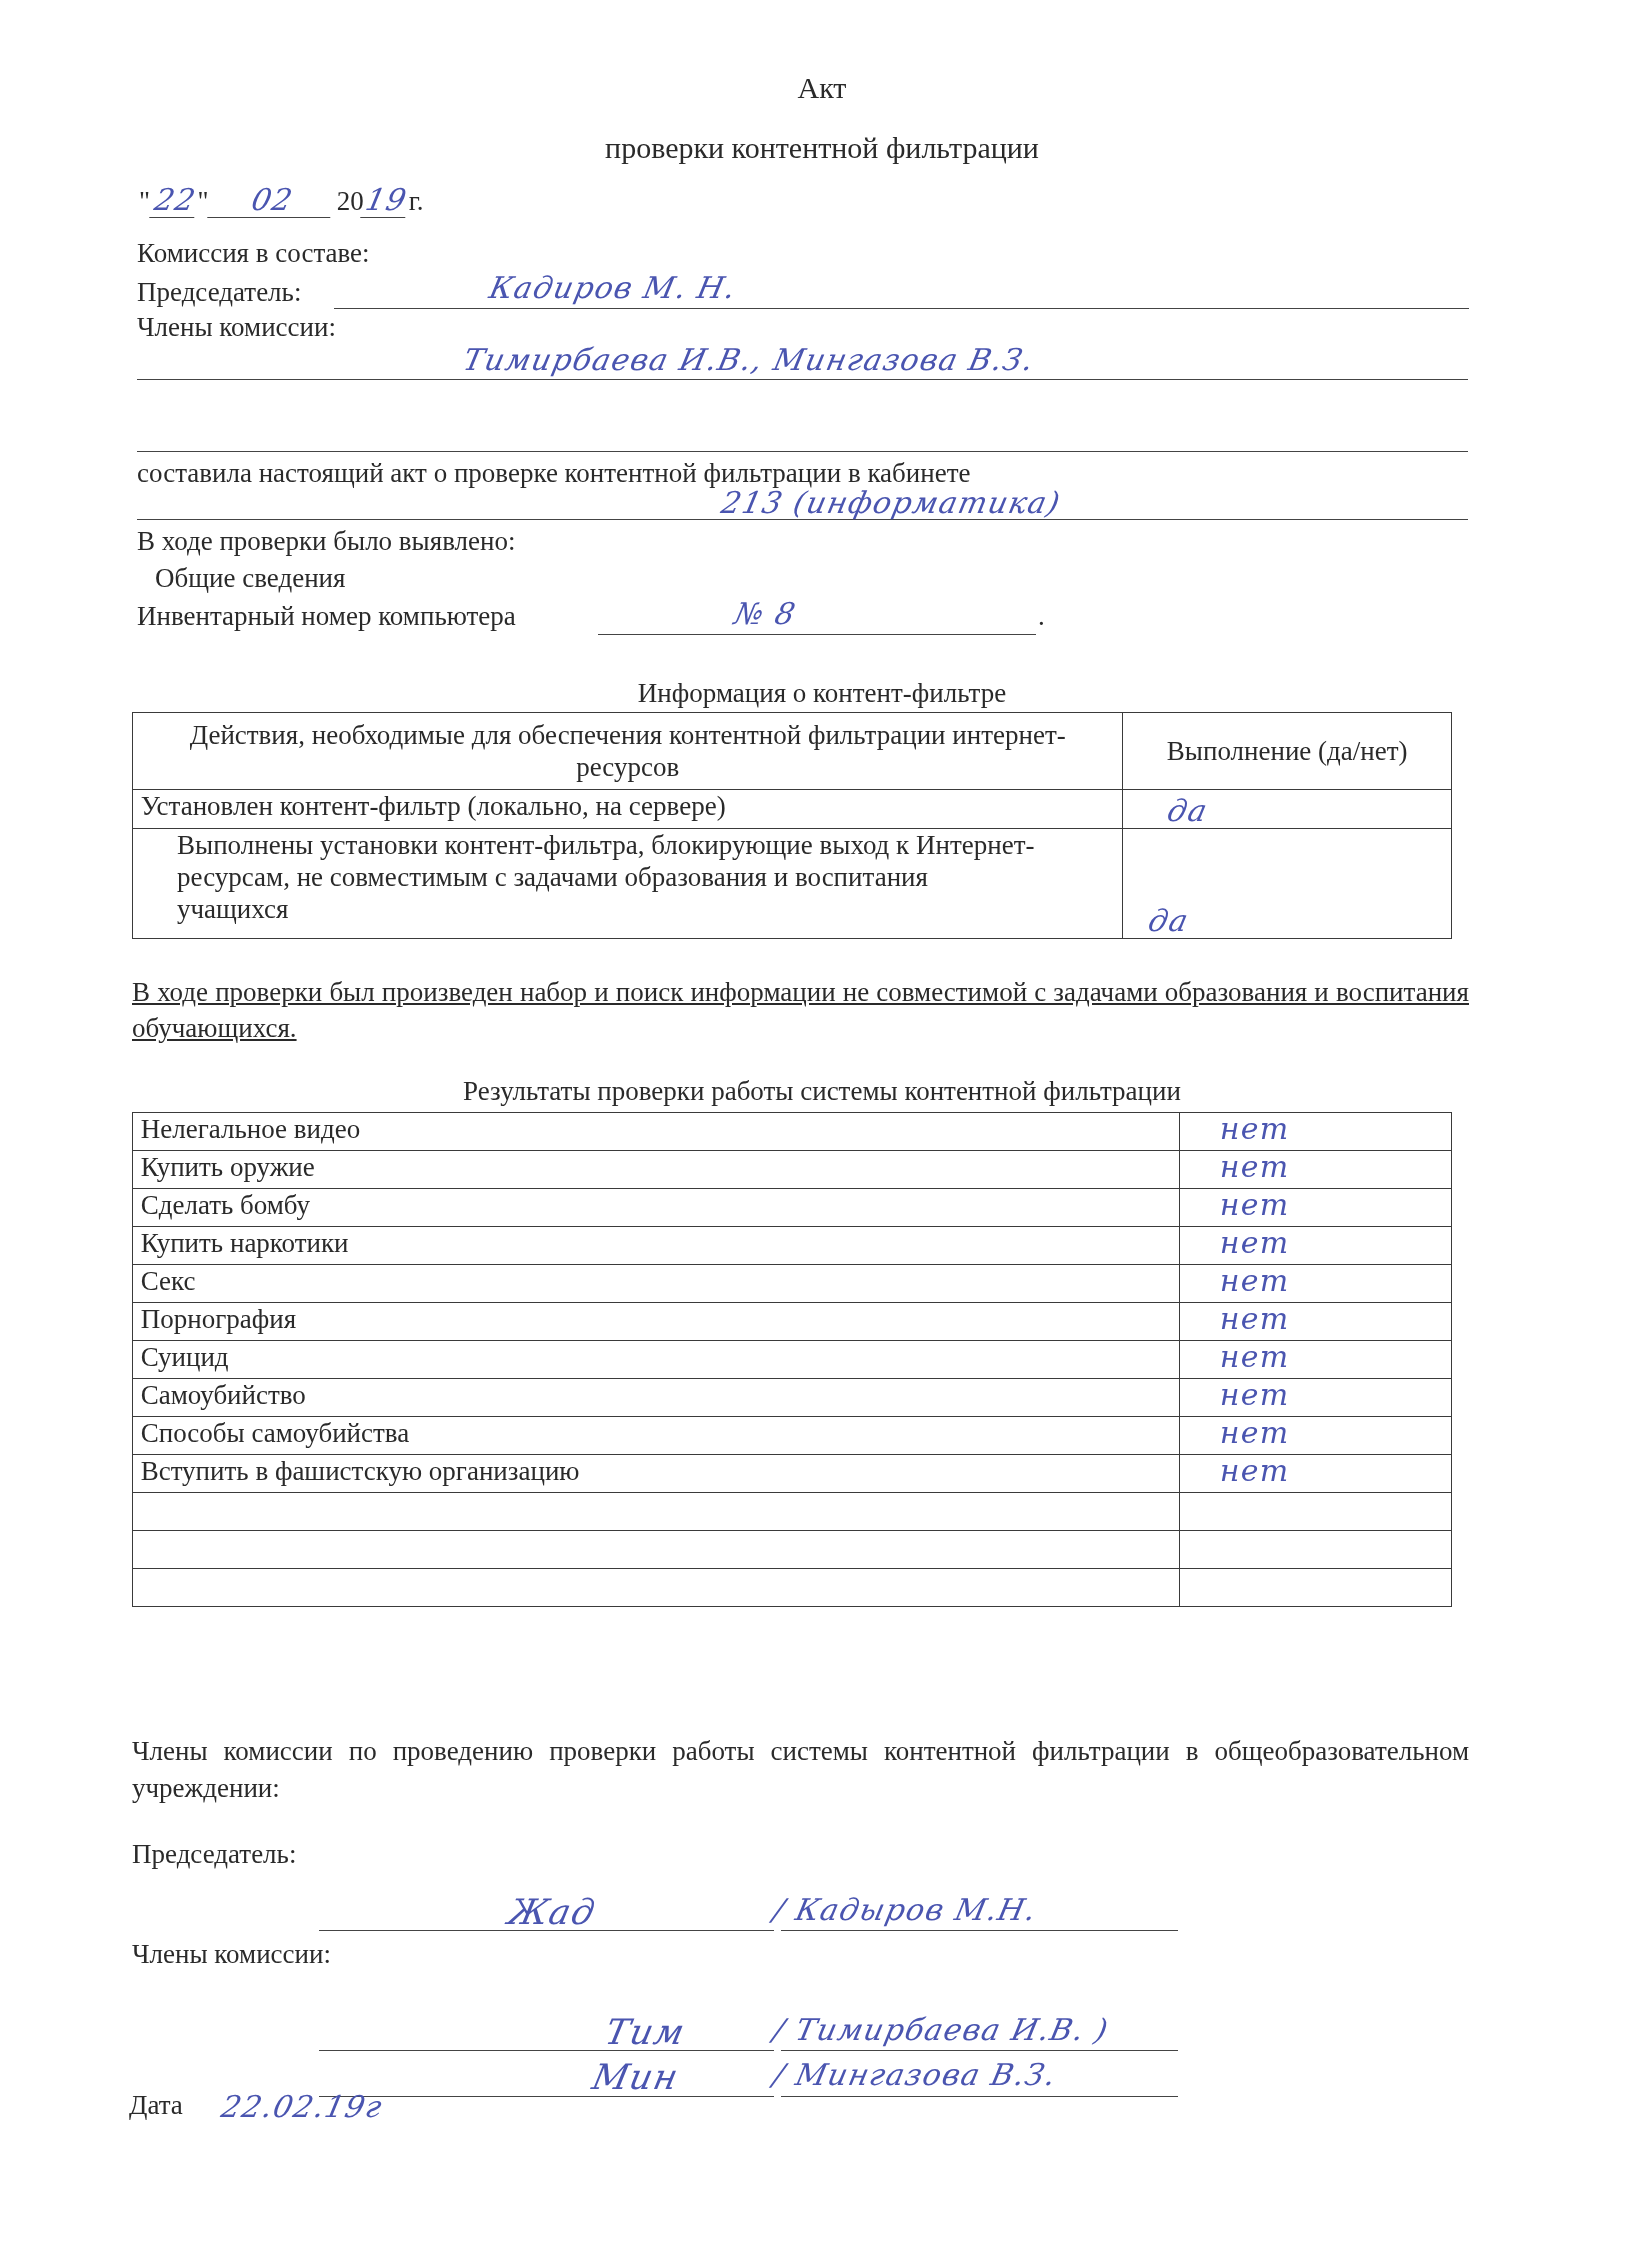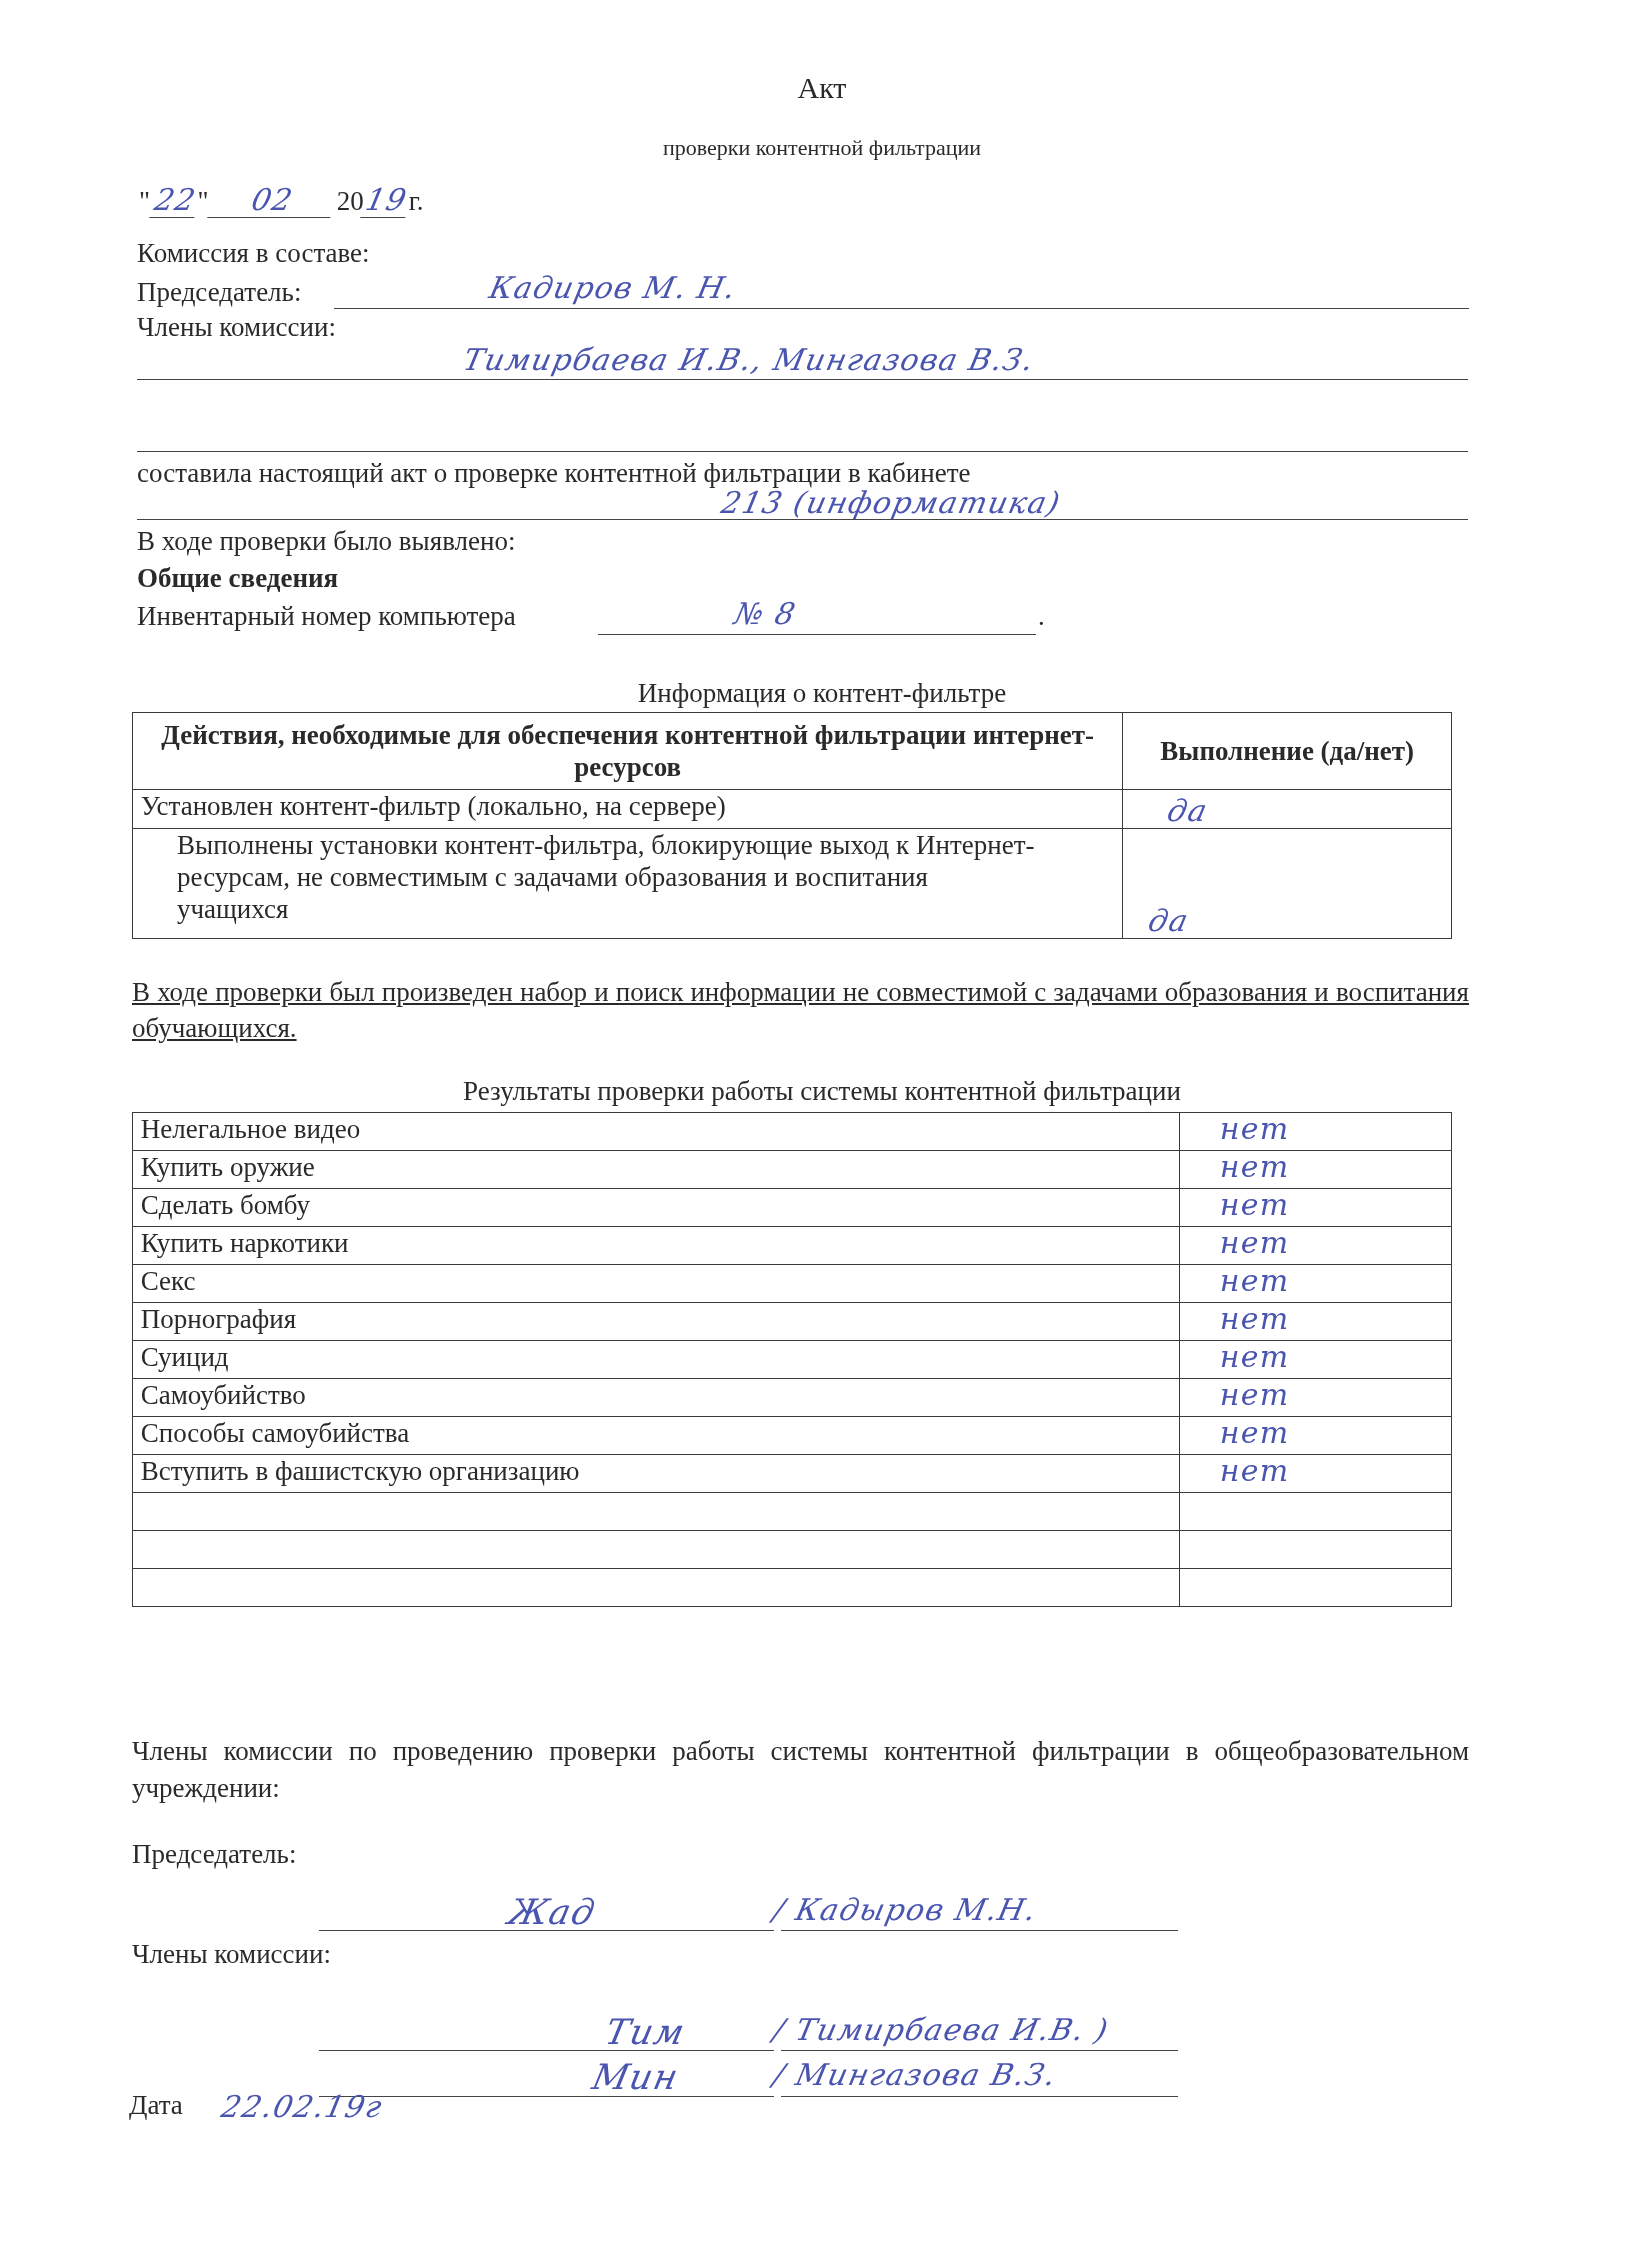--- a/index.html
+++ b/index.html
@@ -1,34 +1,34 @@
 <!DOCTYPE html>
 <html style="font-size:10.3px"><head>
 <meta charset="utf-8">
 <style>
   html, body { margin: 0; padding: 0; background: #ffffff; }
   body { width: 1644px; height: 2261px; position: relative; overflow: hidden;
          font-family: "Liberation Serif", "DejaVu Serif", serif; color: #2a2a2a; }
   .abs { position: absolute; }
   .t { font-size: 27px; line-height: 32px; white-space: nowrap; }
   .c { text-align: center; }
-  .b { font-weight: bold; }
+  .b { font-weight: normal; margin-left: 18px; }
   .hw { font-family: "DejaVu Serif", serif; font-style: italic; color: #4a55b0;
         font-size: 30px; white-space: nowrap; transform: skewX(-12deg); letter-spacing: 1.3px; }
   .line { position: absolute; height: 0; border-top: 1.9px solid #444; }
   table.grid { position: absolute; border-collapse: collapse; }
   table.grid td { border: 1.9px solid #3a3a3a; font-size: 27px; line-height: 32px; padding: 0 7.7px; vertical-align: top; }
   table.grid td.val { position: relative; }
   .just { text-align: justify; text-align-last: justify; }
 </style>
 </head>
 <body>
 
 <div class="abs t c" style="left:0; width:1644px; top:72px; font-size:30px;">Акт</div>
-<div class="abs t c" style="left:0; width:1644px; top:132px; font-size:22px;">проверки контентной фильтрации</div>
+<div class="abs t c" style="left:0; width:1644px; top:132px; font-size:30px;">проверки контентной фильтрации</div>
 
 <div class="abs" style="left:139px; top:182px; height:35px;">
   <span class="t">"</span>
   <span class="hw" style="display:inline-block; min-width:45px; border-bottom:1.9px solid #444; text-align:center;">22</span><span class="t">"</span>
   <span class="hw" style="display:inline-block; min-width:123px; border-bottom:1.9px solid #444; text-align:center;">02</span>
   <span class="t">20</span><span class="hw" style="display:inline-block; min-width:45px; border-bottom:1.9px solid #444; text-align:center;">19</span><span class="t">г.</span>
 </div>
 
 <div class="abs t" style="left:137px; top:237px;">Комиссия в составе:</div>
 <div class="abs t" style="left:137px; top:276px;">Председатель:</div>

